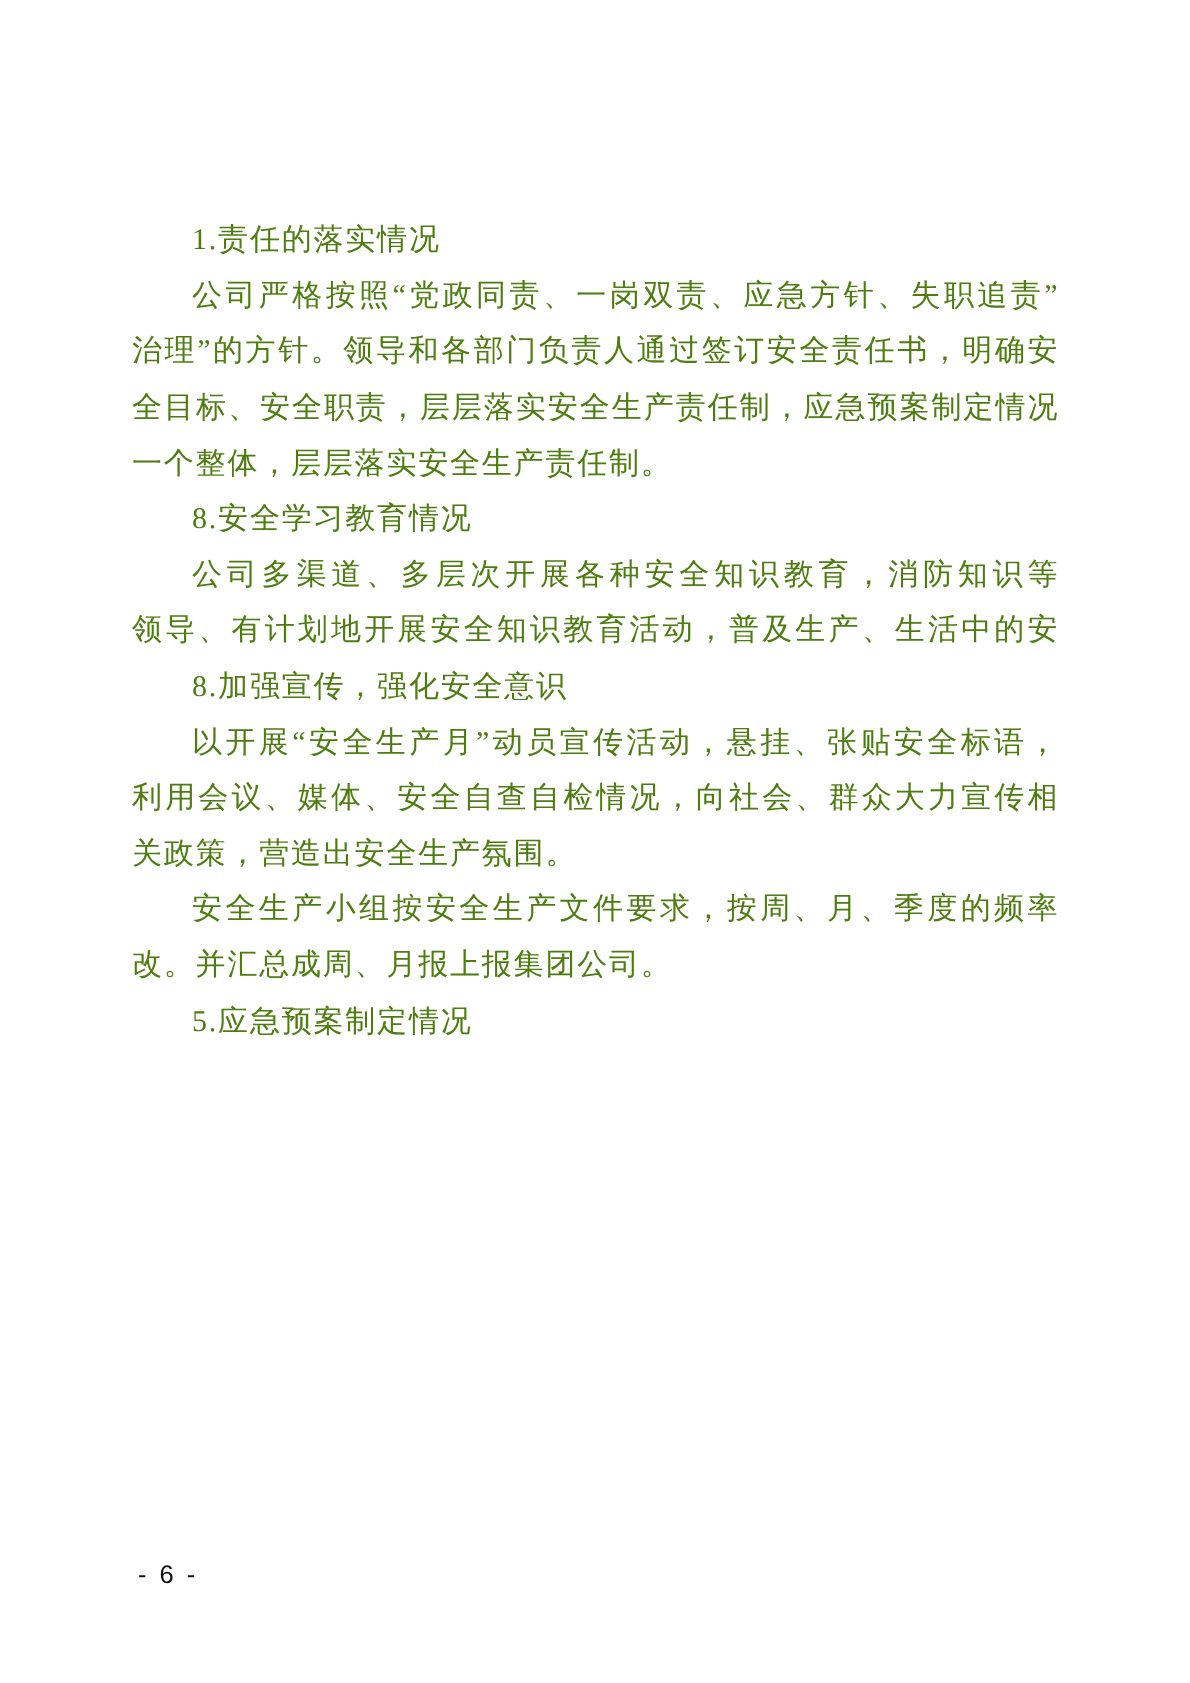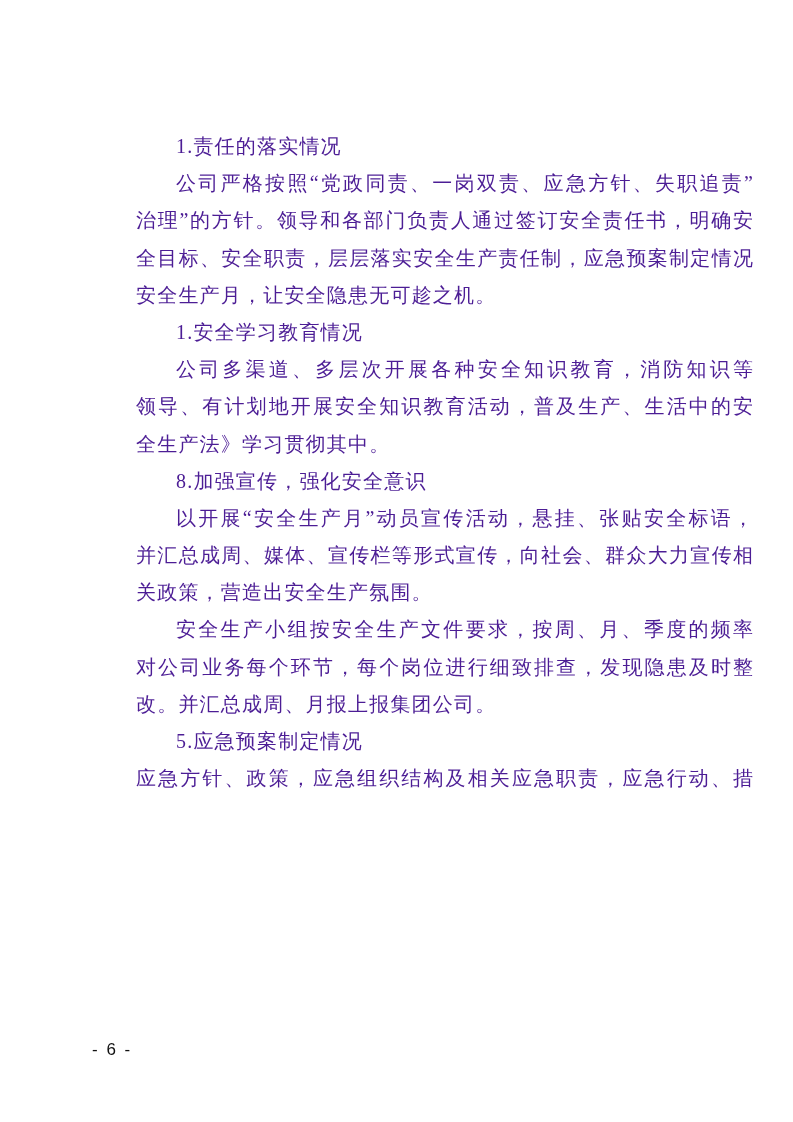--- a/index.html
+++ b/index.html
@@ -10,25 +10,24 @@
   .page {
     position: relative;
     width: 793px;
     height: 1122px;
     background: #ffffff;
     overflow: hidden;
     font-family: "Liberation Serif", "DejaVu Serif", serif;
   }
   .doc-body {
     position: absolute;
-    top: 128px;
+    top: 142px;
     left: 88px;
     width: 617px;
-    color: #4c1d95;
-    margin-left: 48px;
+    color: #4d7c0f;
   }
   .line {
     height: 37.2px;
     line-height: 37.2px;
     font-size: 20px;
     letter-spacing: 1.2px;
     white-space: normal;
     overflow: visible;
   }
   .line.justify {
@@ -52,35 +51,32 @@
 </head>
 <body>
 
 <div class="page">
   <div class="doc-body">
 
     <div class="line indent">1.责任的落实情况</div>
     <div class="line indent justify">公司严格按照“党政同责、一岗双责、应急方针、失职追责”</div>
     <div class="line justify">治理”的方针。领导和各部门负责人通过签订安全责任书，明确安</div>
     <div class="line justify">全目标、安全职责，层层落实安全生产责任制，应急预案制定情况</div>
-    <div class="line">安全生产月，让安全隐患无可趁之机。</div>
+    <div class="line">一个整体，层层落实安全生产责任制。</div>
 
-    <div class="line indent">1.安全学习教育情况</div>
+    <div class="line indent">8.安全学习教育情况</div>
     <div class="line indent justify">公司多渠道、多层次开展各种安全知识教育，消防知识等</div>
     <div class="line justify">领导、有计划地开展安全知识教育活动，普及生产、生活中的安</div>
-    <div class="line">全生产法》学习贯彻其中。</div>
 
     <div class="line indent">8.加强宣传，强化安全意识</div>
     <div class="line indent justify">以开展“安全生产月”动员宣传活动，悬挂、张贴安全标语，</div>
-    <div class="line justify">并汇总成周、媒体、宣传栏等形式宣传，向社会、群众大力宣传相</div>
+    <div class="line justify">利用会议、媒体、安全自查自检情况，向社会、群众大力宣传相</div>
     <div class="line">关政策，营造出安全生产氛围。</div>
 
     <div class="line indent justify">安全生产小组按安全生产文件要求，按周、月、季度的频率</div>
-    <div class="line justify">对公司业务每个环节，每个岗位进行细致排查，发现隐患及时整</div>
     <div class="line">改。并汇总成周、月报上报集团公司。</div>
 
     <div class="line indent">5.应急预案制定情况</div>
-    <div class="line justify">应急方针、政策，应急组织结构及相关应急职责，应急行动、措</div>
 
   </div>
 
   <div class="page-footer">- 6 -</div>
 </div>
 
 </body></html>

